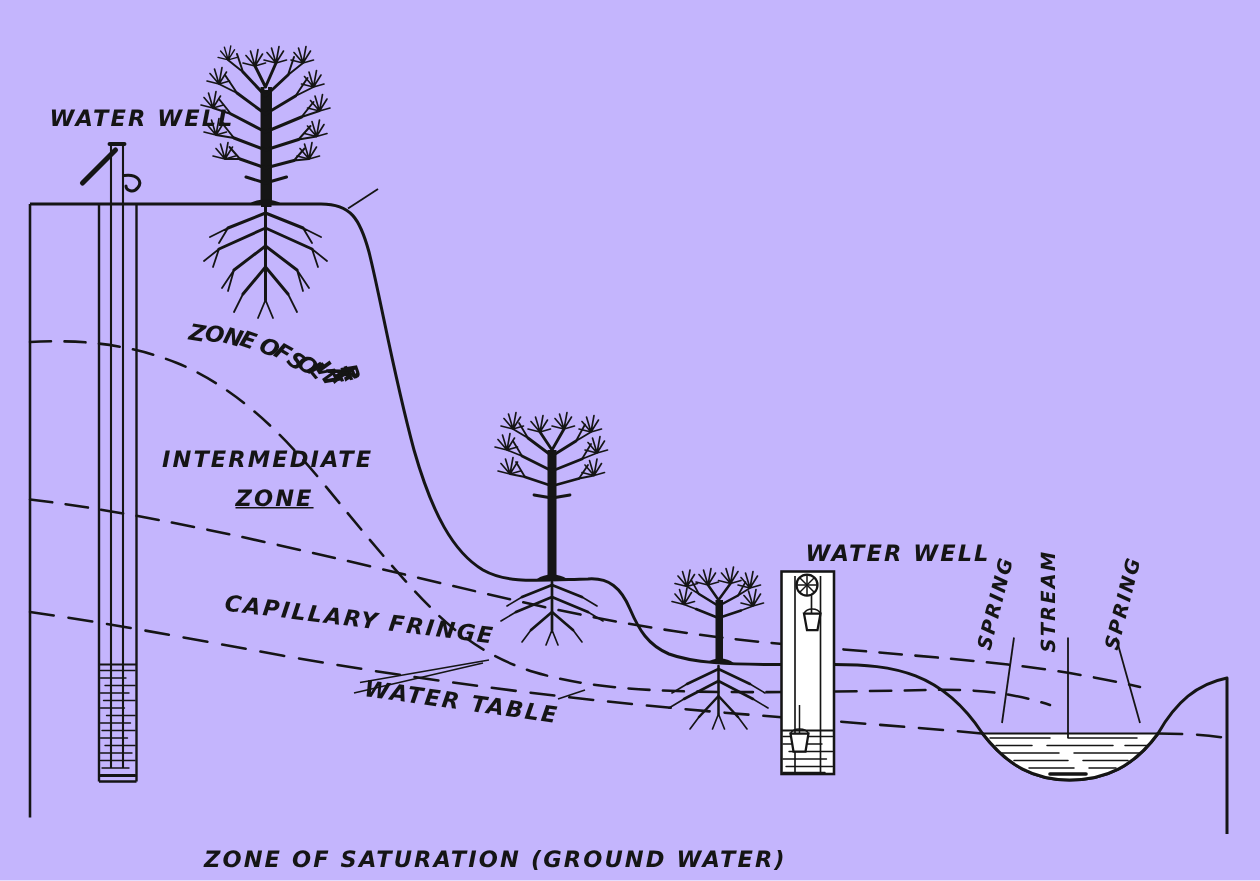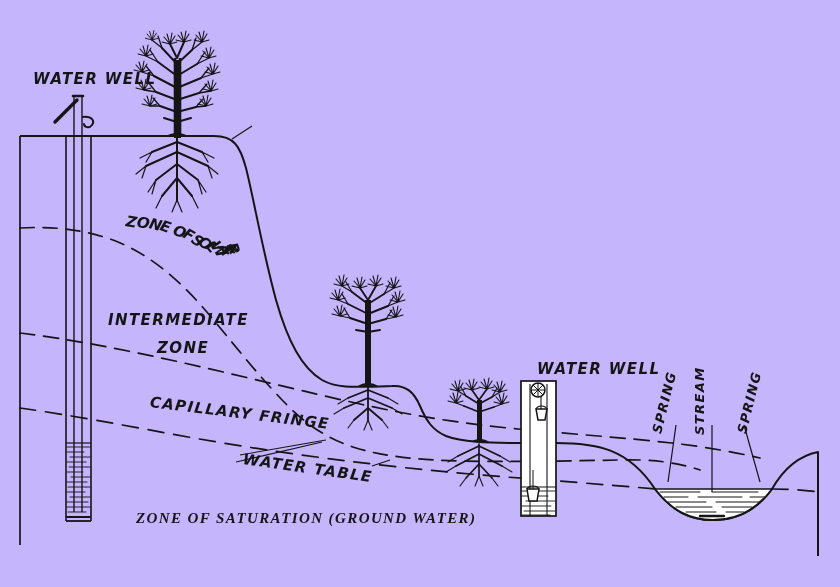--- a/index.html
+++ b/index.html
@@ -321,28 +321,28 @@
     <path d="M372,466 L390,460" stroke="#151515" stroke-width="1.1" fill="none"></path>
   </svg>
 
   <div class="lbl lbl-md" style="left:33px;top:70px;">WATER WELL</div>
 
 
   <div class="curvelbl" style="left:126px;top:212px;">
     <span style="transform:rotate(9deg) translateY(0px);">Z</span><span style="transform:rotate(12deg) translateY(1px);">O</span><span style="transform:rotate(15deg) translateY(3px);">N</span><span style="transform:rotate(19deg) translateY(5px);">E</span><span style="transform:rotate(22deg) translateY(8px);width:6px;"> </span><span style="transform:rotate(26deg) translateY(11px);">O</span><span style="transform:rotate(30deg) translateY(15px);">F</span><span style="transform:rotate(34deg) translateY(19px);width:6px;"> </span><span style="transform:rotate(38deg) translateY(24px);">S</span><span style="transform:rotate(42deg) translateY(29px);">O</span><span style="transform:rotate(46deg) translateY(34px);">I</span><span style="transform:rotate(50deg) translateY(39px);">L</span><span style="transform:rotate(53deg) translateY(44px);width:6px;"> </span><span style="transform:rotate(57deg) translateY(50px);">W</span><span style="transform:rotate(61deg) translateY(57px);">A</span><span style="transform:rotate(64deg) translateY(64px);">T</span><span style="transform:rotate(67deg) translateY(71px);">E</span><span style="transform:rotate(70deg) translateY(78px);">R</span>
   </div>
 
-  <div class="lbl lbl-md" style="left:108px;top:311px;text-align:center;">INTERMEDIATE</div>
-  <div class="lbl lbl-md" style="left:157px;top:339px;">ZONE</div>
+  <div class="lbl lbl-md" style="left:108px;top:297px;text-align:center;">INTERMEDIATE</div>
+  <div class="lbl lbl-md" style="left:157px;top:323px;text-decoration:underline;">ZONE</div>
 
   <div class="lbl lbl-md" style="left:150px;top:393px;transform:rotate(7deg);">CAPILLARY FRINGE</div>
 
   <div class="lbl lbl-md" style="left:243px;top:450px;transform:rotate(8deg);">WATER TABLE</div>
 
-  <div class="lbl lbl-md" style="left:136px;top:510px;font-family:Liberation Serif, serif;">ZONE OF SATURATION (GROUND WATER)</div>
+  <div class="lbl lbl-md" style="left:136px;top:564px;">ZONE OF SATURATION (GROUND WATER)</div>
 
   <div class="lbl lbl-md" style="left:537px;top:360px;">WATER WELL</div>
 
   <div class="lbl lbl-sm" style="left:664px;top:420px;transform:rotate(-76deg);transform-origin:left bottom;">SPRING</div>
 
   <div class="lbl lbl-sm" style="left:707px;top:420px;transform:rotate(-90deg);transform-origin:left bottom;">STREAM</div>
 
   <div class="lbl lbl-sm" style="left:749px;top:420px;transform:rotate(-76deg);transform-origin:left bottom;">SPRING</div>
 
 </div>

